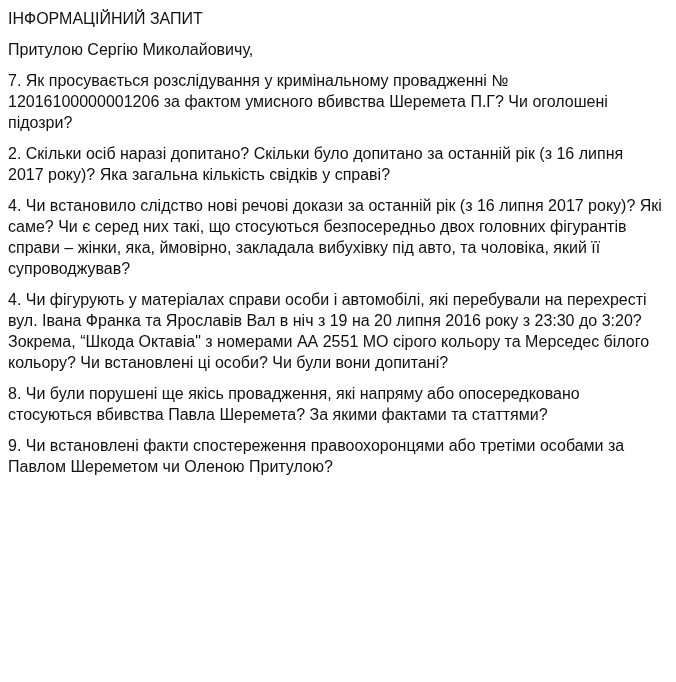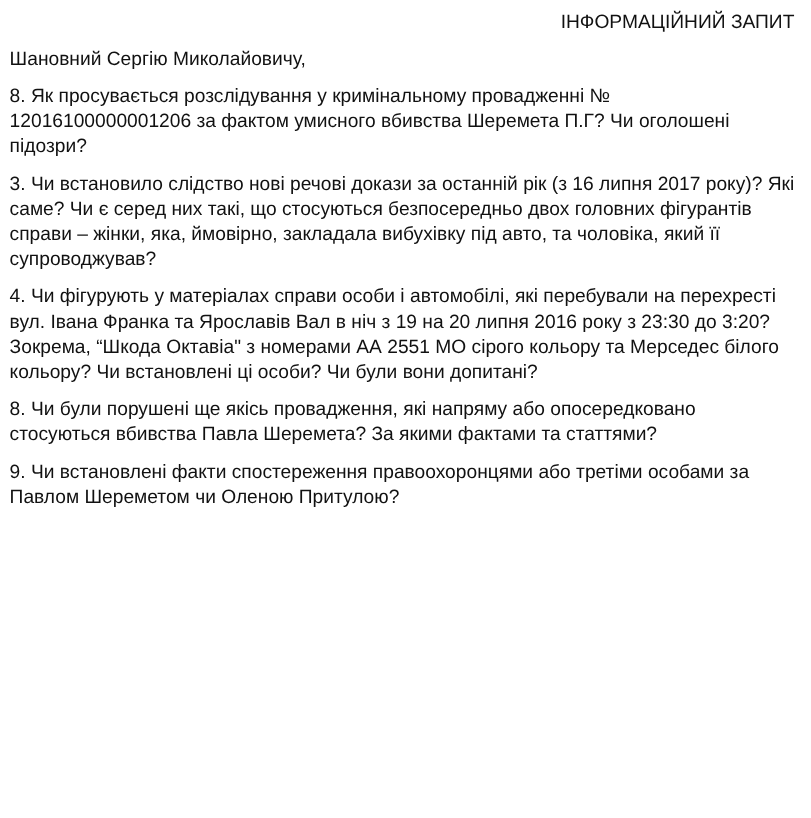--- a/index.html
+++ b/index.html
@@ -15,41 +15,42 @@
     color: #111111;
     font-family: "Liberation Sans", sans-serif;
     font-size: 16px;
     line-height: 21px;
     padding: 8px 14px 8px 8px;
     overflow: hidden;
   }
   .doc-title {
     font-size: 16px;
     font-weight: 400;
-    text-align: right;
+    text-align: left;
     margin: 0 0 10px 0;
     line-height: 21px;
   }
   .page p {
     margin: 0 0 10px 0;
   }
 </style>
 </head>
 <body>
 
 <div class="page">
   <h1 class="doc-title">ІНФОРМАЦІЙНИЙ ЗАПИТ</h1>
 
-  <p>Шановний Сергію Миколайовичу,</p>
+  <p>Притулою Сергію Миколайовичу,</p>
 
 
-  <p>8. Як просувається розслідування у кримінальному провадженні № 12016100000001206 за фактом умисного вбивства Шеремета П.Г? Чи оголошені підозри?</p>
+  <p>7. Як просувається розслідування у кримінальному провадженні № 12016100000001206 за фактом умисного вбивства Шеремета П.Г? Чи оголошені підозри?</p>
 
+  <p>2. Скільки осіб наразі допитано? Скільки було допитано за останній рік (з 16 липня 2017 року)? Яка загальна кількість свідків у справі?</p>
 
-  <p>3. Чи встановило слідство нові речові докази за останній рік (з 16 липня 2017 року)? Які саме? Чи є серед них такі, що стосуються безпосередньо двох головних фігурантів справи – жінки, яка, ймовірно, закладала вибухівку під авто, та чоловіка, який її супроводжував?</p>
+  <p>4. Чи встановило слідство нові речові докази за останній рік (з 16 липня 2017 року)? Які саме? Чи є серед них такі, що стосуються безпосередньо двох головних фігурантів справи – жінки, яка, ймовірно, закладала вибухівку під авто, та чоловіка, який її супроводжував?</p>
 
   <p>4. Чи фігурують у матеріалах справи особи і автомобілі, які перебували на перехресті вул. Івана Франка та Ярославів Вал в ніч з 19 на 20 липня 2016 року з 23:30 до 3:20? Зокрема, “Шкода Октавіа" з номерами АА 2551 МО сірого кольору та Мерседес білого кольору? Чи встановлені ці особи? Чи були вони допитані?</p>
 
 
 
   <p>8. Чи були порушені ще якісь провадження, які напряму або опосередковано стосуються вбивства Павла Шеремета? За якими фактами та статтями?</p>
 
 
   <p>9. Чи встановлені факти спостереження правоохоронцями або третіми особами за Павлом Шереметом чи Оленою Притулою?</p>
 </div>

